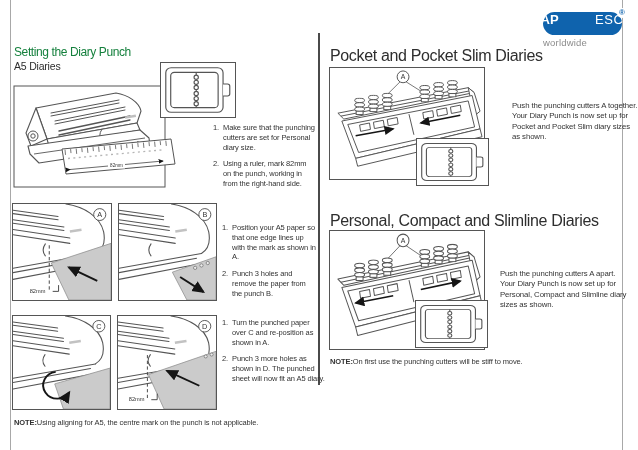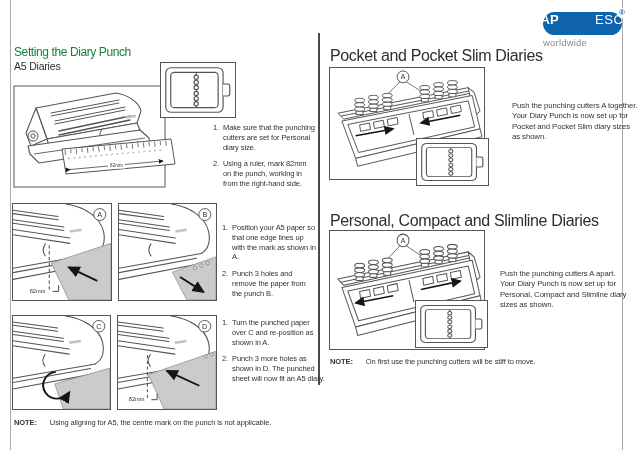--- a/index.html
+++ b/index.html
@@ -10,21 +10,21 @@
   .fold { width:1px; background:#a8a8a8; top:0; height:450px; }
   .divider { width:1.5px; background:#4a4a4a; }
   .title { font-size:12px; letter-spacing:-0.4px; color:#15803d; white-space:nowrap; }
   .subtitle { font-size:10.5px; letter-spacing:-0.2px; color:#2e2e2e; }
   .h2 { font-size:16px; letter-spacing:-0.35px; color:#2e2e2e; white-space:nowrap; }
   .steps { font-size:7.5px; line-height:1.3; letter-spacing:-0.1px; color:#333; }
   .step { display:flex; margin-bottom:7px; }
   .step .num { width:10px; flex-shrink:0; }
   .bodytext { font-size:7.8px; line-height:1.32; letter-spacing:-0.1px; color:#333; }
   .note { font-size:7.5px; letter-spacing:-0.1px; color:#333; white-space:nowrap; }
-  .note b { margin-right:13px; }
+  .note b { margin-right:0; }
   .box { border:1px solid #555; background:#fff; }
   .panel { overflow:hidden; }
   .panel svg, .diagbox svg { display:block; width:100%; height:100%; }
   .diarybox { border:1px solid #555; background:#fff; padding:3px; z-index:3; }
   .diarybox svg { display:block; width:100%; height:100%; }
   .logo { width:79px; height:23px; }
   .pill { width:79px; height:23px; border-radius:12px; background:var(--brand-blue,#0f63ad);
           display:flex; align-items:flex-start; justify-content:center; }
   .pill .b { color:#fff; font-weight:700; font-size:13px; letter-spacing:0.2px; }
   .pill .l { color:#fff; font-weight:400; font-size:13px; letter-spacing:0.6px;margin-left:36px; }

